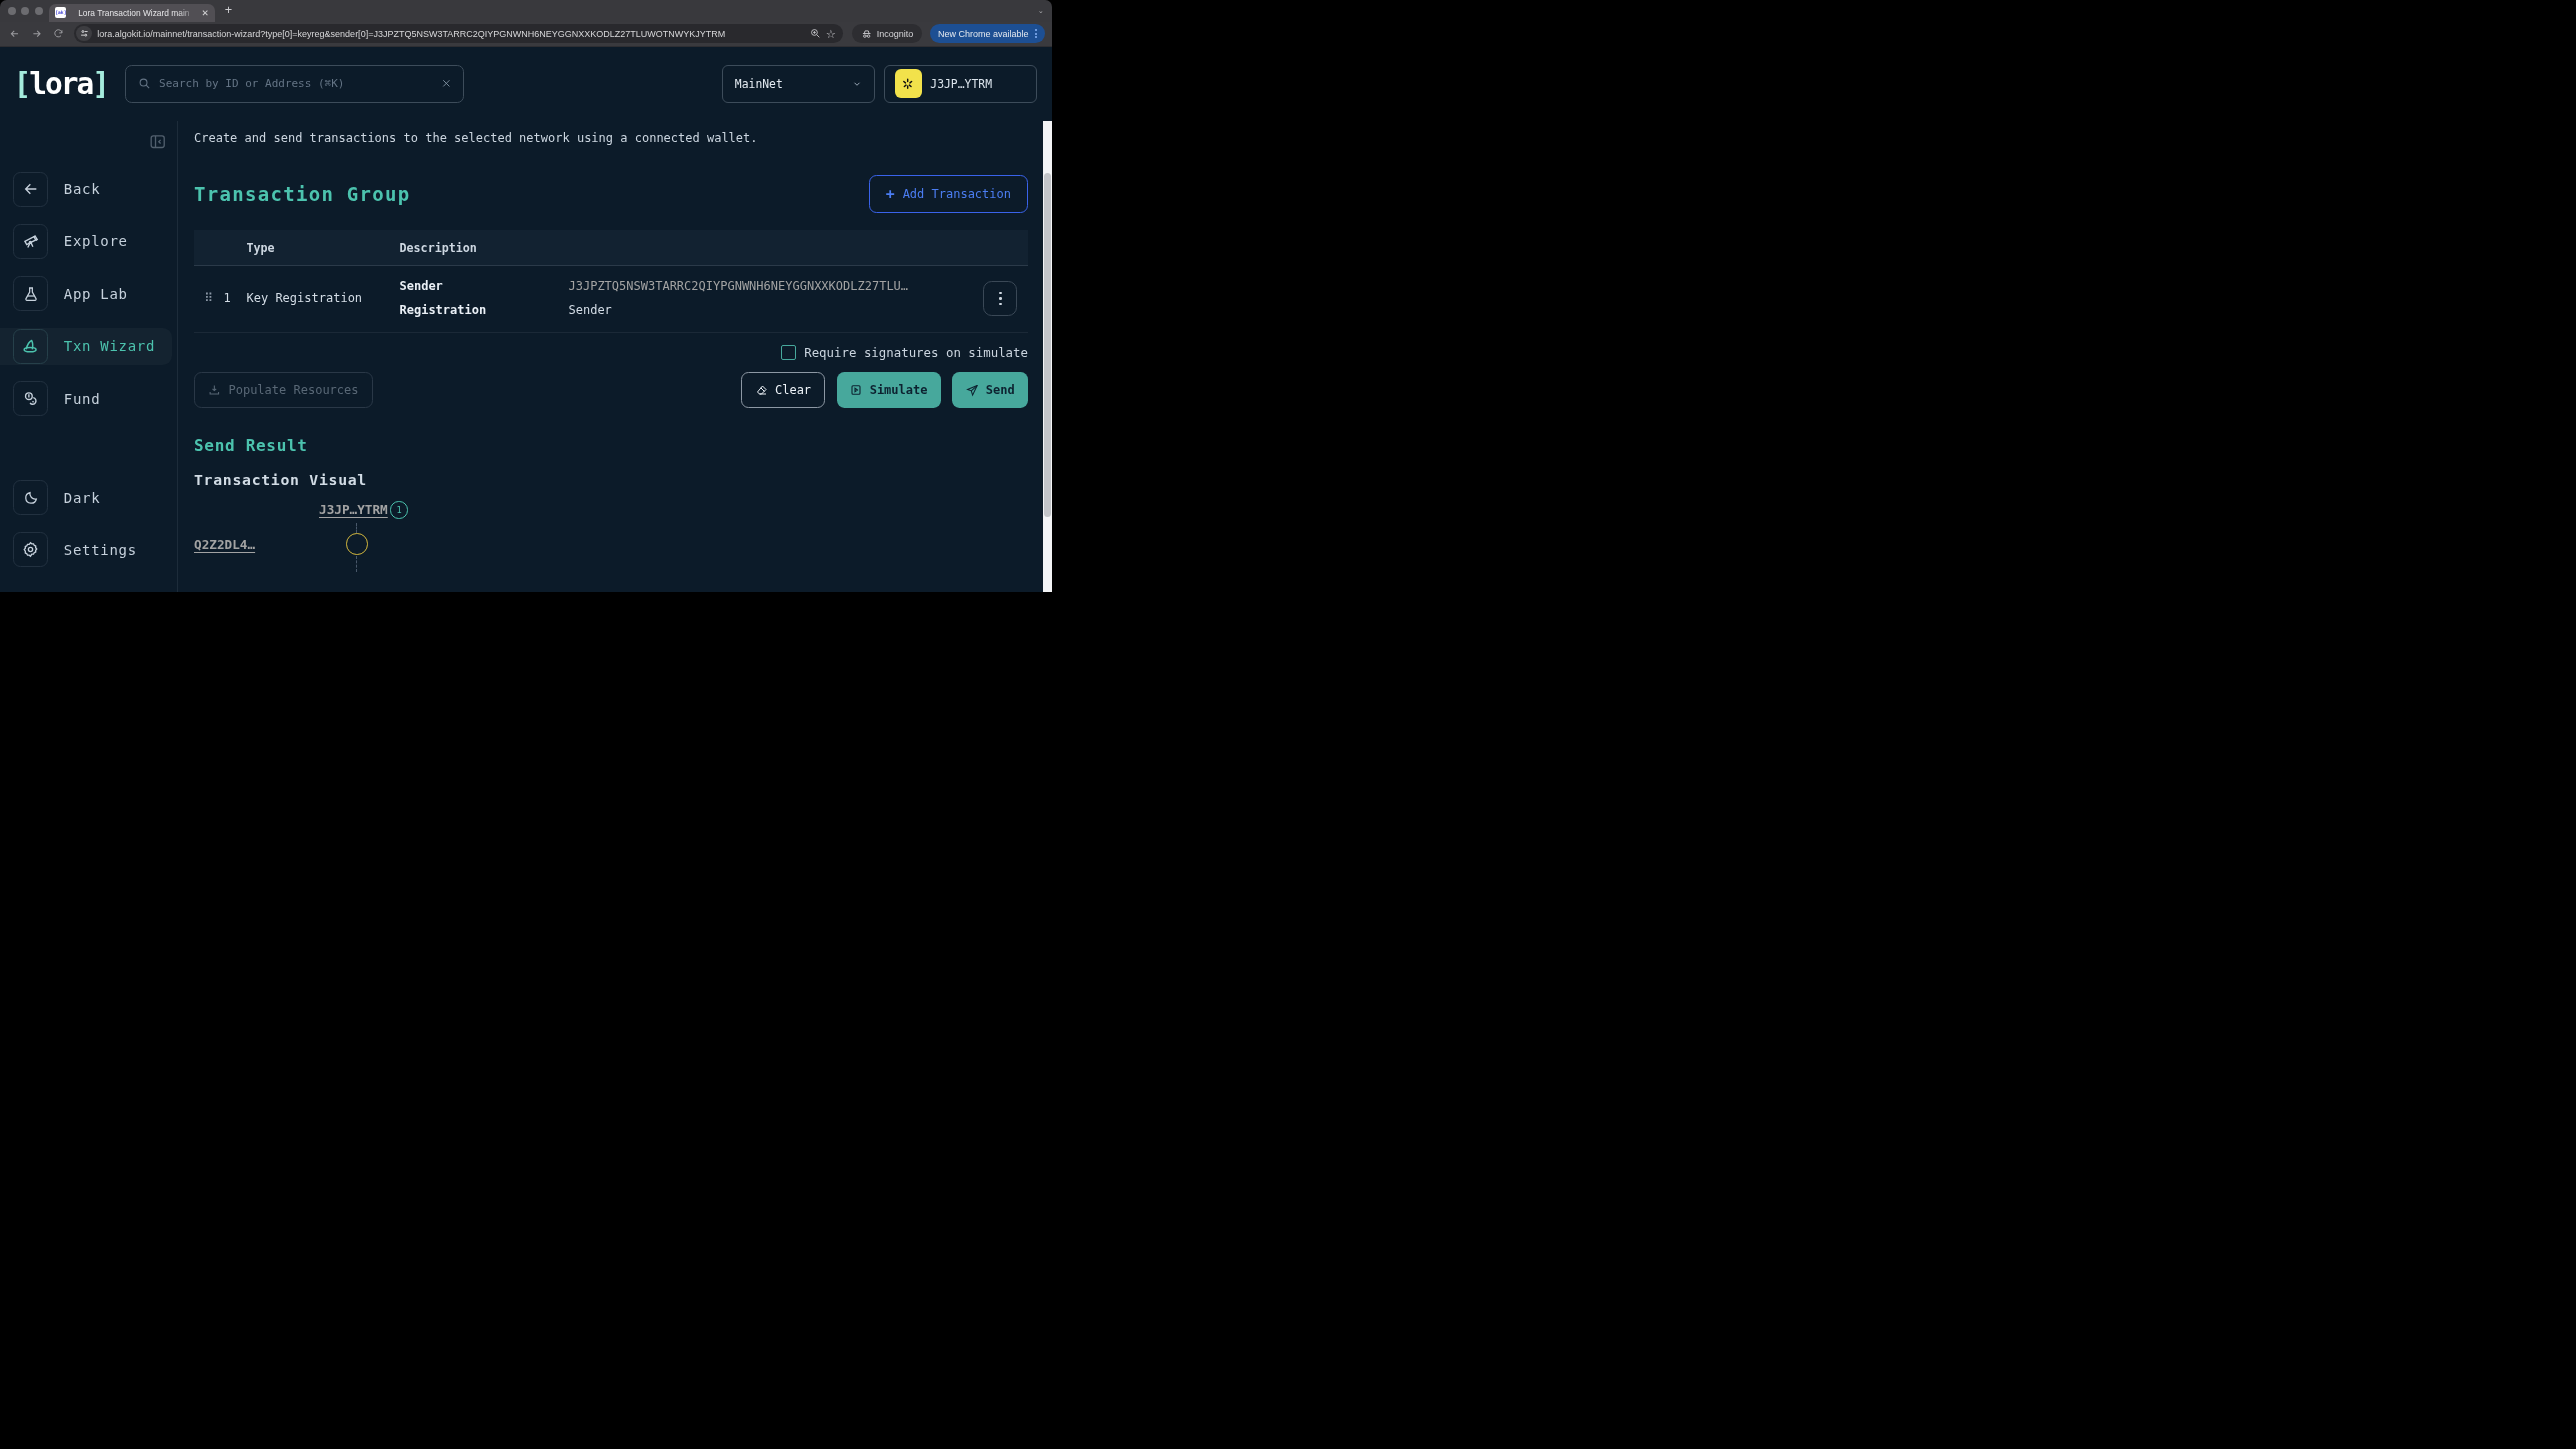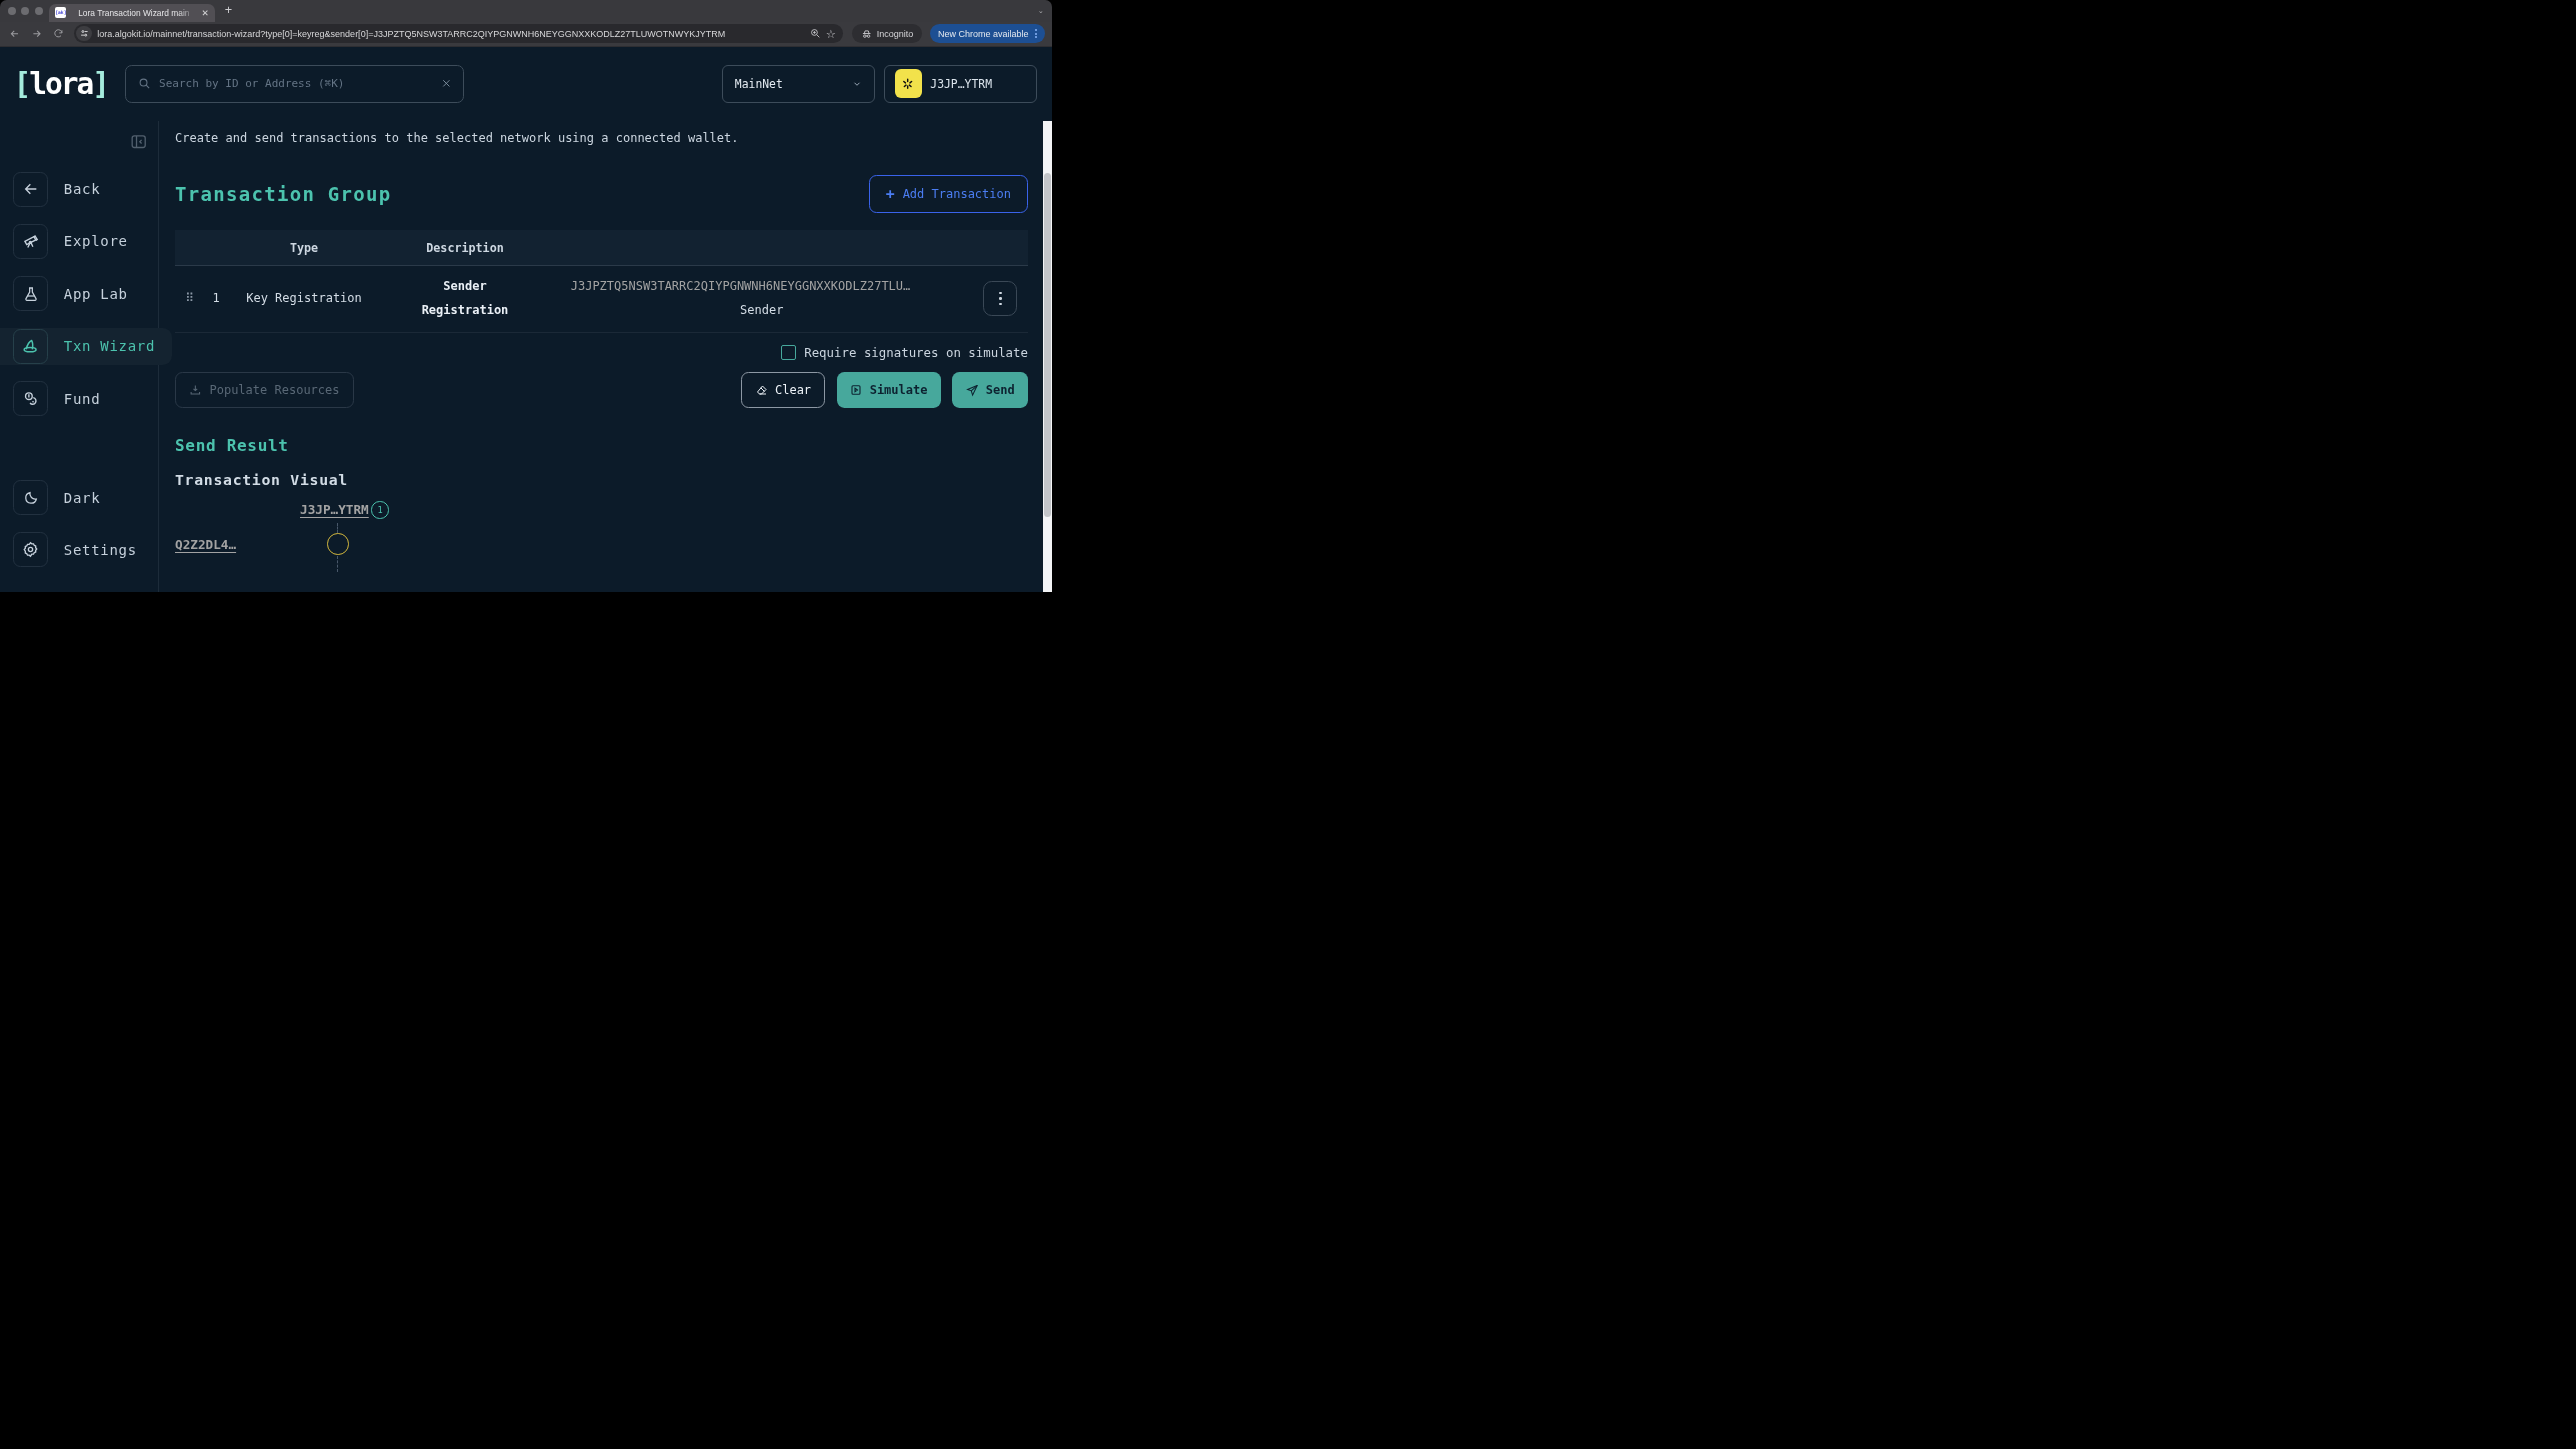--- a/index.html
+++ b/index.html
@@ -69,21 +69,21 @@
   }
   .wallet-btn{
     width:153px; height:38px; border:0.7px solid #3d4c5a; border-radius:6px; color:#dbe4ec;
     display:flex; align-items:center; gap:8.7px; padding:0 10.7px 0 9.4px; font-size:11.4px;
   }
   .wallet-ic{ width:27px; height:29.5px; background:#f2e24b; border-radius:6px; display:flex; align-items:center; justify-content:center; flex:none;}
 
   .app-body{ flex:1; display:flex; position:relative; min-height:0; }
 
   
-  .sidebar{ width:159px; flex:none; border-right:0.7px solid #1d2c3a; position:relative; }
+  .sidebar{ width:178px; flex:none; border-right:0.7px solid #1d2c3a; position:relative; }
   .collapse-btn{ position:absolute; top:11.4px; right:9.4px; width:20px; height:20px; color:#52606e;
     display:flex; align-items:center; justify-content:center;}
   .nav{ position:absolute; top:50px; left:0; right:0; display:flex; flex-direction:column; gap:15.4px; }
   .side-item{ display:flex; align-items:center; gap:15.4px; height:37px; padding-left:13.4px; color:#c6d1dc; }
   .side-item .ibox{ width:35px; height:35px; border:0.7px solid #223140; border-radius:7.4px;
     display:flex; align-items:center; justify-content:center; flex:none; color:#c6d1dc;}
   .side-item .lbl{ font-size:14px; letter-spacing:0.7px; }
   .side-item.active{ background:#142330; border-radius:0 9.4px 9.4px 0; width:172px; color:#4cc3ae; }
   .side-item.active .ibox{ color:#4cc3ae; border-color:#26404a; }
   .side-foot{ position:absolute; bottom:23.5px; left:0; right:0; display:flex; flex-direction:column; gap:14.8px; }
@@ -92,21 +92,21 @@
   .content{ flex:1; padding:10.7px 24px 0 16px; position:relative; min-width:0; }
   .intro{ color:#ccd6e0; font-size:12px; white-space:nowrap; }
   .group-head{ display:flex; align-items:center; justify-content:space-between; margin-top:29.5px; }
   .h1{ color:#4cc3ae; font-size:19px; font-weight:bold; letter-spacing:1.3px; }
   .btn-add{
     height:38px; border:1px solid #3a63ea; border-radius:7.4px; color:#4b7df2;
     display:flex; align-items:center; gap:8px; padding:0 16px; font-size:12px; background:transparent;
     font-family:"DejaVu Sans Mono", monospace;
   }
   .btn-add .plus{ font-size:14.8px; font-weight:bold; }
-  .tg-table{ margin-top:17.4px;text-align:center; }
+  .tg-table{ margin-top:17.4px; }
   .t-head{
     background:#122231; border-bottom:0.7px solid #2b3a49; height:36px;
     display:grid; grid-template-columns:29.5px 23px 153px 169px 1fr 54px; align-items:center;
     color:#cdd7e1; font-size:11.7px; font-weight:bold;
   }
   .t-row{
     display:grid; grid-template-columns:29.5px 23px 153px 169px 1fr 54px; align-items:center;
     padding:13.4px 0 14.8px; border-bottom:0.7px solid #1b2937; color:#d4dde6; font-size:12px;
   }
   .grip{ color:#8b98a6; display:flex; justify-content:center; }

